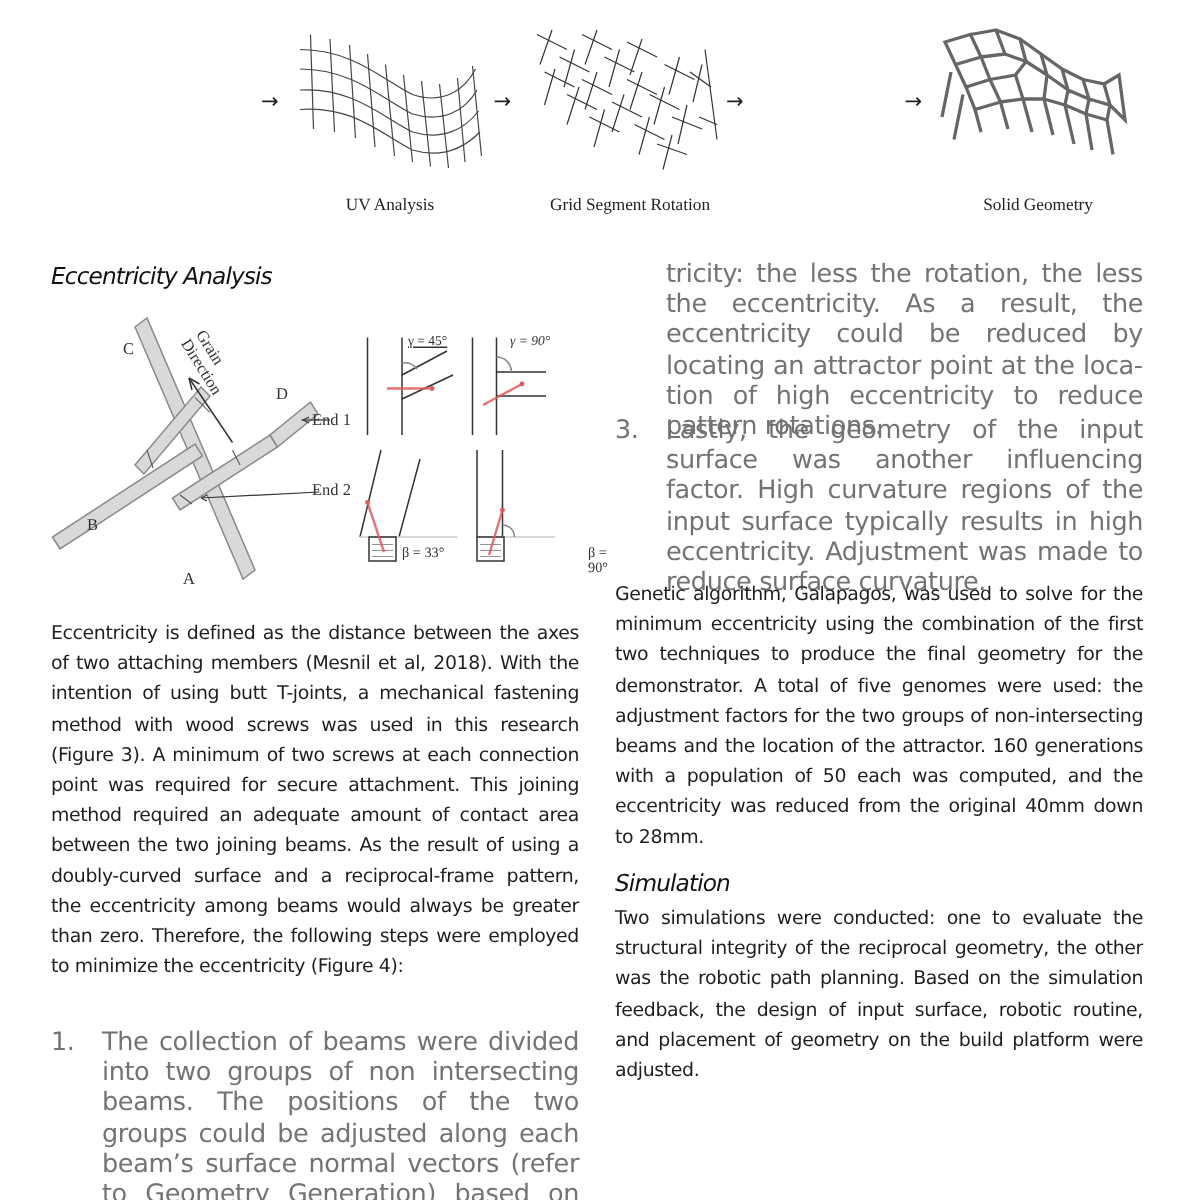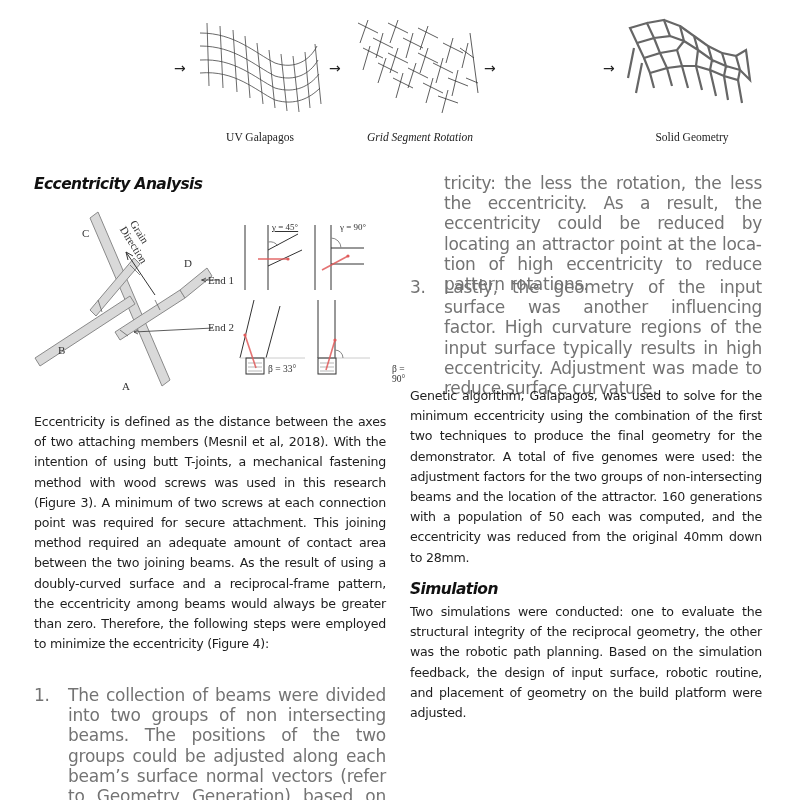--- a/index.html
+++ b/index.html
@@ -10,21 +10,21 @@
   .workflow { position: absolute; left: 0; top: 0; width: 800px; height: 160px; }
   .wf-step { position: absolute; top: 0; height: 150px; }
   .wf-step svg { position: absolute; top: 8px; left: 0; }
   .wf-caption { position: absolute; top: 131px; width: 160px; text-align: center;
                 font-family: "Liberation Serif", serif; font-size: 11.5px; color: #222; }
   .wf-arrow { position: absolute; top: 60px; font-size: 14px; color: #222;
               font-family: "DejaVu Sans", sans-serif; }
 
   
   .h-section { position: absolute; font-family: "DejaVu Sans", sans-serif;
-               font-weight: bold; font-style: italic; font-size: 15.5px;
+               font-weight: normal; font-style: italic; font-size: 15.5px;
                color: #111; letter-spacing: -0.6px; }
 
   
   .para { position: absolute; font-family: "DejaVu Sans", sans-serif;
           font-size: 12.6px; line-height: 20.2px; color: #1e1e1e;
           text-align: justify; letter-spacing: -0.25px; hyphens: manual; }
   .list-item { position: absolute; font-family: "DejaVu Sans", sans-serif;
                font-size: 17px; line-height: 20.2px; color: #737373;
                text-align: justify; letter-spacing: -0.25px; }
   .list-num { position: absolute; left: 0; top: 0; }
@@ -54,37 +54,37 @@
           <path d="M38,22 L42,84"></path>
         <path d="M50,28 L55,90"></path>
           <path d="M62,35 L68,96"></path>
           <path d="M74,42 L80,100"></path>
         <path d="M86,46 L92,103"></path>
           <path d="M98,48 L104,104"></path>
           <path d="M110,44 L115,100"></path>
         <path d="M120,36 L126,96"></path>
       </g>
     </svg>
-    <div class="wf-caption" style="left:-15px;">UV Galapagos</div>
+    <div class="wf-caption" style="left:-15px;">UV Analysis</div>
   </div>
   <div class="wf-arrow" style="left:329px;">→</div>
 
   <div class="wf-step" style="left:348px;width:140px;">
     <svg width="140" height="115" viewBox="0 0 140 115">
       <g fill="none" stroke="#333" stroke-width="0.8">
         <path d="M10,15 L30,25 M20,12 L12,35 M25,30 L45,40 M35,25 L28,50 M40,45 L60,55 M50,40 L42,65"></path>
         <path d="M15,40 L35,50 M22,38 L15,62 M30,55 L50,65 M38,50 L30,75 M45,70 L65,80 M55,65 L48,90"></path>
         <path d="M40,15 L60,25 M50,12 L42,35 M55,30 L75,40 M65,25 L58,50 M70,45 L90,55 M80,40 L72,65"></path>
         <path d="M60,60 L80,70 M68,55 L60,80 M75,75 L95,85 M85,70 L78,95 M90,88 L110,95 M100,82 L94,105"></path>
         <path d="M85,55 L105,65 M95,50 L88,75 M100,70 L120,78 M110,62 L104,88 M112,40 L126,50 M120,35 L114,60"></path>
         <path d="M122,25 L130,85 M118,70 L130,75"></path>
         <path d="M70,20 L90,30 M80,18 L72,42 M95,35 L115,45 M105,30 L98,55"></path>
       </g>
     </svg>
-    <div class="wf-caption" style="left:-8px;font-style:italic;">Grid Segment Rotation</div>
+    <div class="wf-caption" style="left:-8px;">Grid Segment Rotation</div>
   </div>
   <div class="wf-arrow" style="left:484px;">→</div>
 
   <div class="wf-arrow" style="left:603px;">→</div>
 
   <div class="wf-step" style="left:622px;width:140px;">
     <svg width="140" height="115" viewBox="0 0 140 115">
       <g fill="none" stroke="#666" stroke-width="2.2">
         <path d="M8,20 L25,15 L32,30 L15,35 Z M25,15 L42,12 L48,28 L32,30 M15,35 L22,50 L38,45 L32,30"></path>
         <path d="M42,12 L58,18 L62,33 L48,28 M38,45 L55,42 L62,33 M22,50 L28,65 L45,60 L38,45"></path>
@@ -167,21 +167,21 @@
 
   <div class="fig-label" style="left:52px;top:27px;">C</div>
   <div class="fig-label" style="left:154px;top:57px;">D</div>
   <div class="fig-label" style="left:28px;top:144px;">B</div>
   <div class="fig-label" style="left:92px;top:180px;">A</div>
   <div class="fig-label" style="left:108px;top:18px;transform:rotate(58deg);transform-origin:left top;">Grain</div>
   <div class="fig-label" style="left:98px;top:24px;transform:rotate(58deg);transform-origin:left top;">Direction</div>
   <div class="fig-label" style="left:178px;top:74px;">End 1</div>
   <div class="fig-label" style="left:178px;top:121px;">End 2</div>
   <div class="fig-label" style="left:242px;top:22px;font-size:9px;text-decoration:underline;">γ = 45°</div>
-  <div class="fig-label" style="left:310px;top:22px;font-size:9px;">γ = 90°</div>
+  <div class="fig-label" style="left:310px;top:22px;font-size:9px;font-style:italic;">γ = 90°</div>
   <div class="fig-label" style="left:238px;top:164px;font-size:9.5px;">β = 33°</div>
   <div class="fig-label" style="left:318px;top:164px;font-size:9.5px;padding-left:44px;">β = 90°</div>
 </div>
 
 <div class="para" style="left:34px;top:412px;width:352px;">Eccentricity is defined as the distance between the axes of two attaching members (Mesnil et al, 2018). With the intention of using butt T-joints, a mechani­cal fastening method with wood screws was used in this research (Figure 3).  A minimum of two screws at each connection point was required for secure attachment.  This joining method required an ade­quate amount of contact area between the two join­ing beams.  As the result of using a doubly-curved surface and a reciprocal-frame pattern, the eccen­tricity among beams would always be greater than zero.  Therefore, the following steps were employed to minimize the eccentricity (Figure 4):</div>
 
 <div class="list-item" style="left:34px;top:685px;width:352px;height:100px;">
   <span class="list-num">1.</span>
   <span class="list-text" style="left:34px;width:318px;">The collection of beams were divided into two groups of non intersecting beams. The positions of the two groups could be adjusted along each beam’s surface normal vectors (refer to Geome­try Generation) based on the average distance of</span>
 </div>

